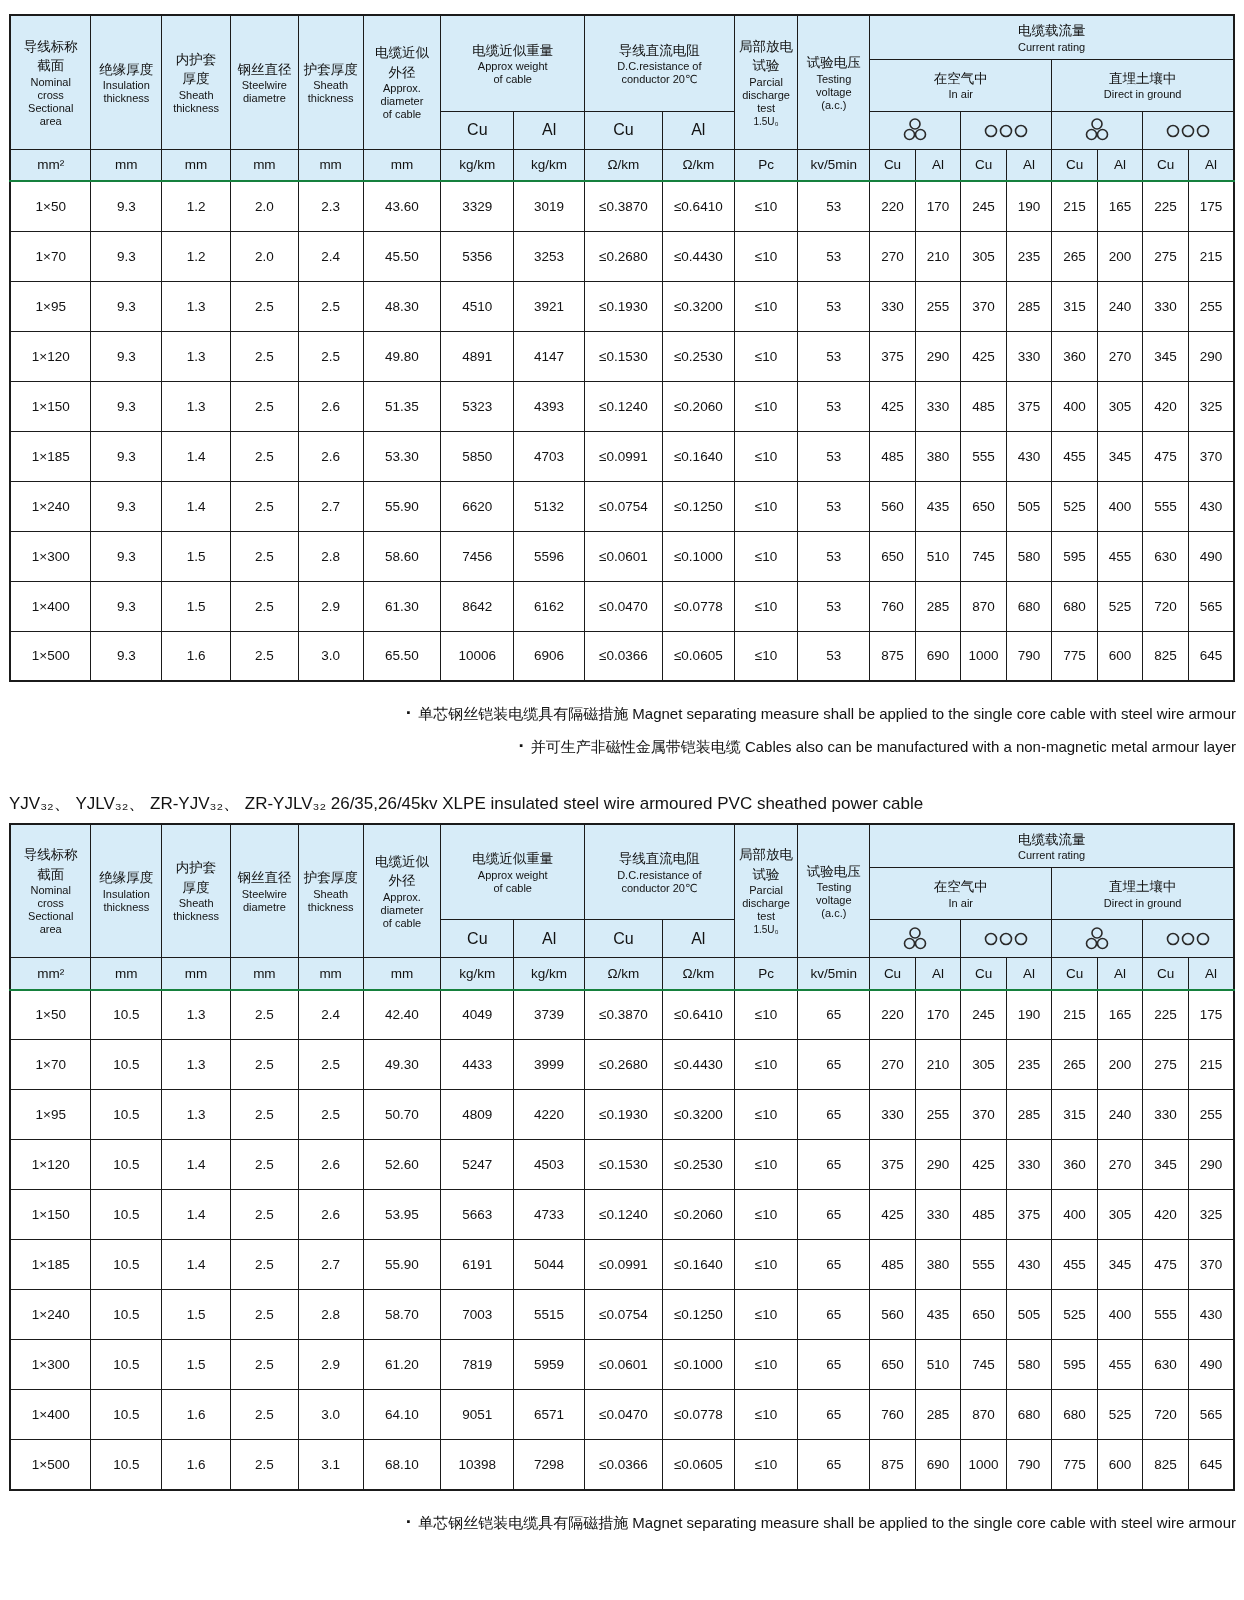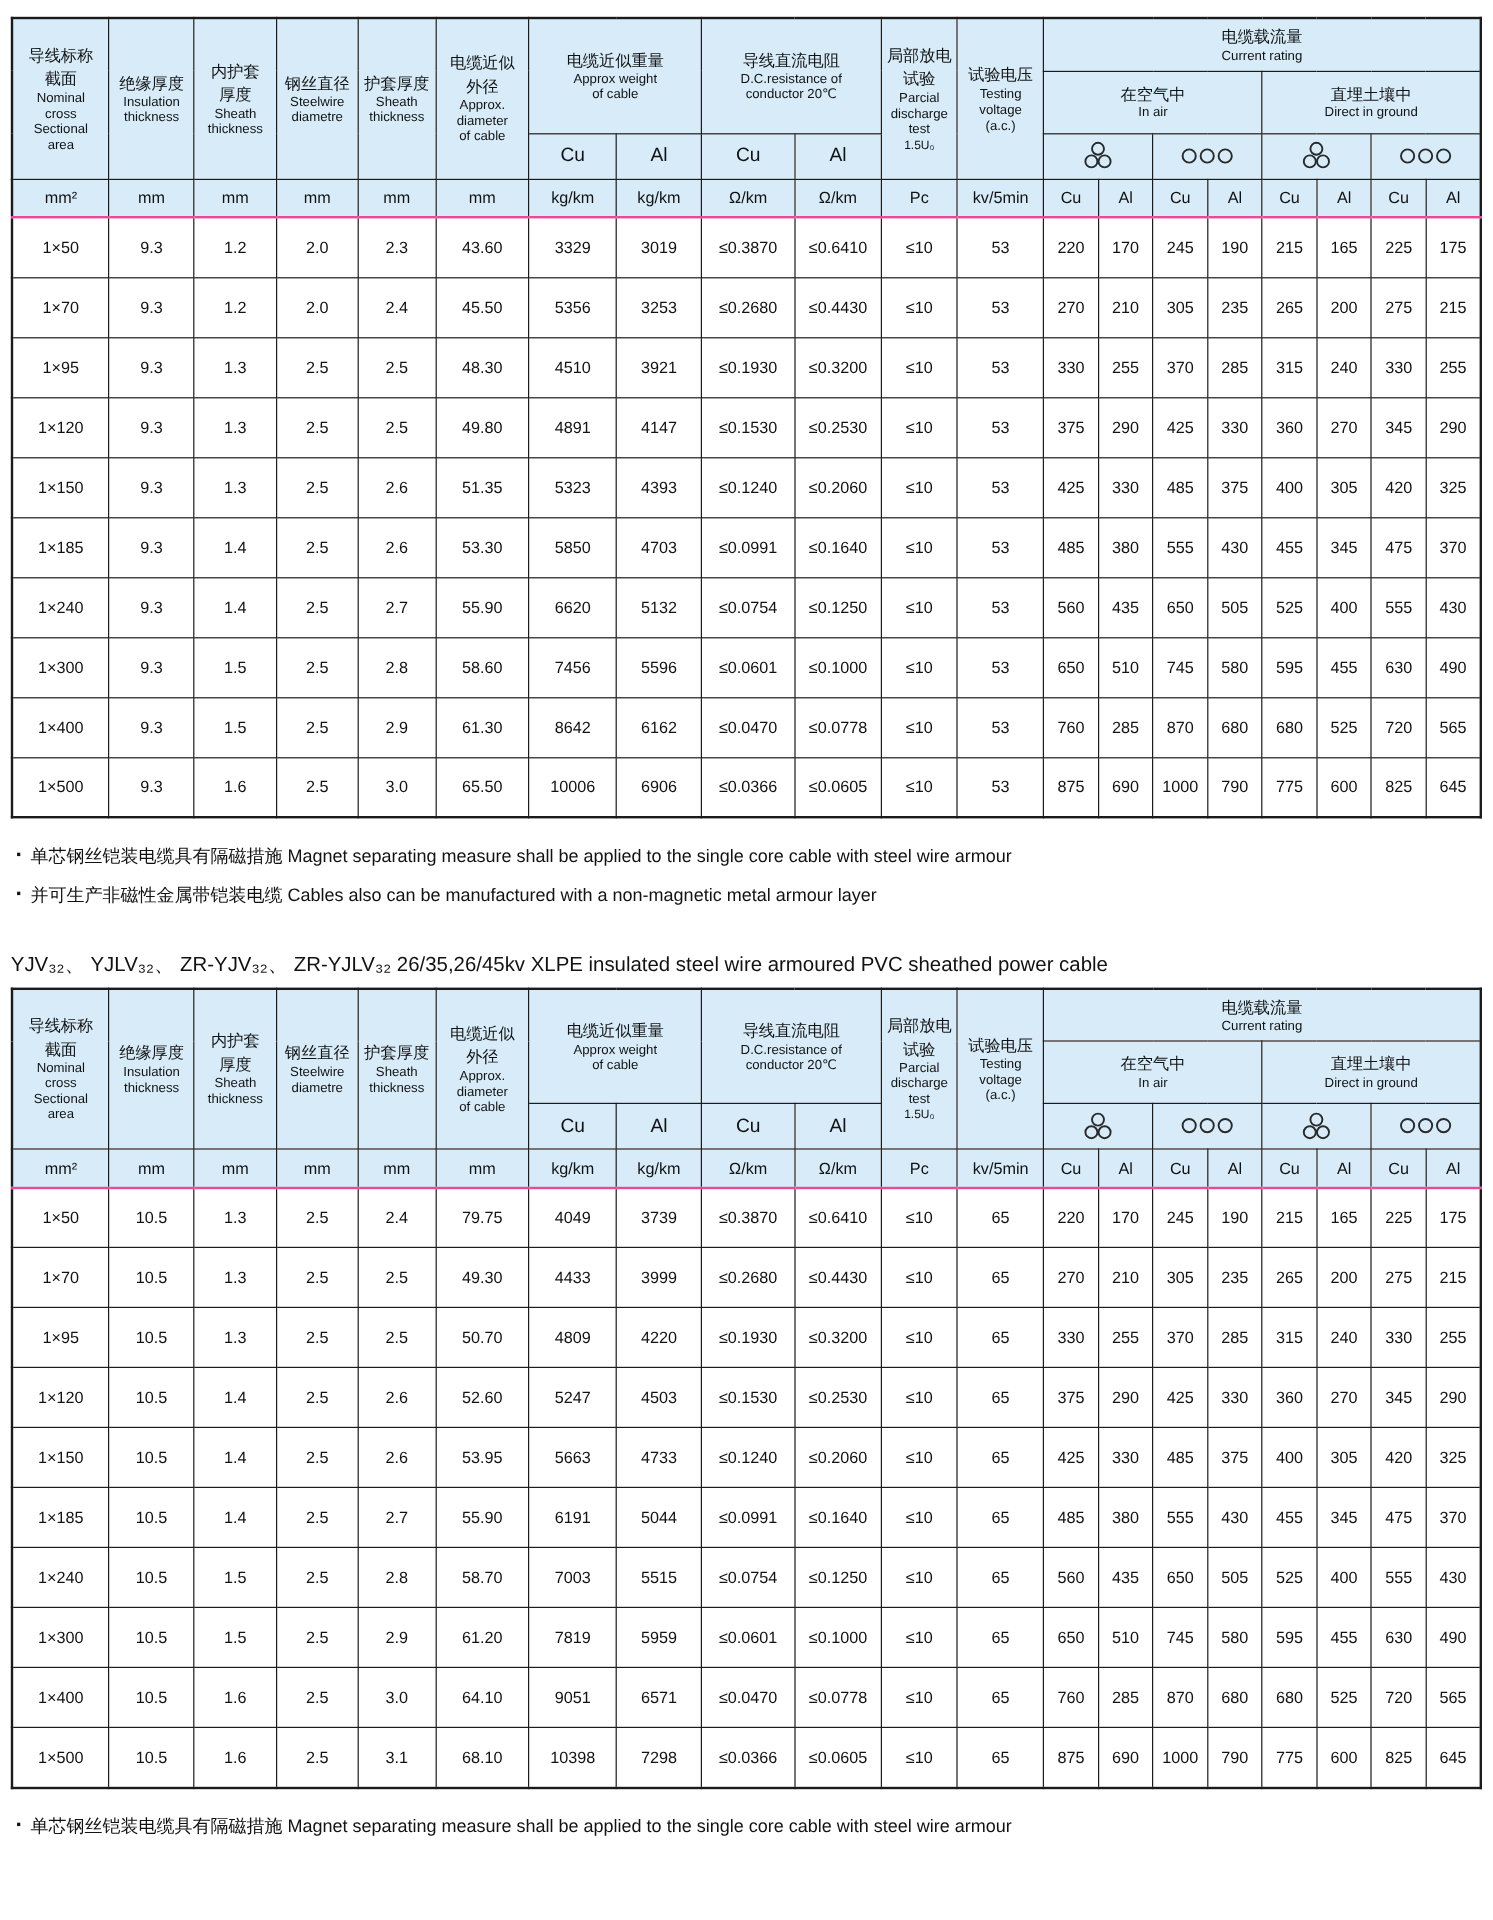--- a/index.html
+++ b/index.html
@@ -30,29 +30,29 @@
     overflow:hidden;
   }
   thead th { background:#d7ecf8; }
   thead .zh { font-size:13.5px; line-height:1.45; white-space:pre-line; }
   thead .en { font-size:11px; line-height:1.18; white-space:pre-line; }
   thead .extra { font-size:10px; line-height:1.3; }
   tr.r1a { height:44px; }
   tr.r1b { height:52px; }
   tr.r2  { height:38px; }
   tr.r3  { height:32px; font-size:13.5px; }
-  tr.r3 th { border-bottom:2px solid #ec4899; }
+  tr.r3 th { border-bottom:2px solid #15803d; }
   tbody tr { height:50px; }
   tbody td { font-size:13.5px; background:#ffffff; }
 
   .formation-svg { display:inline-block; vertical-align:middle; }
   .formation-svg circle { fill:none; stroke:#2a2a2a; stroke-width:1.6; }
 
   ul.notes { list-style:none; margin:14px 0 30px 2px; padding:0; }
-  ul.notes li { font-size:15px; line-height:1.75; white-space:nowrap; }
+  ul.notes li { font-size:15px; line-height:1.75; white-space:nowrap;text-align:right; }
   ul.notes li::before { content:"·"; font-weight:bold; font-size:19px; margin:0 6px 0 2px; }
 </style>
 </head>
 <body>
 
 <div class="wrap">
 
   <div class="title-block">
   </div>
 
@@ -603,21 +603,21 @@
     <th>Al</th>
   </tr>
 </thead>
     <tbody>
         <tr>
           <td>1×50</td>
           <td>10.5</td>
           <td>1.3</td>
           <td>2.5</td>
           <td>2.4</td>
-          <td>79.75</td>
+          <td>42.40</td>
           <td>4049</td>
           <td>3739</td>
           <td>≤0.3870</td>
           <td>≤0.6410</td>
           <td>≤10</td>
           <td>65</td>
           <td>220</td>
           <td>170</td>
           <td>245</td>
           <td>190</td>

